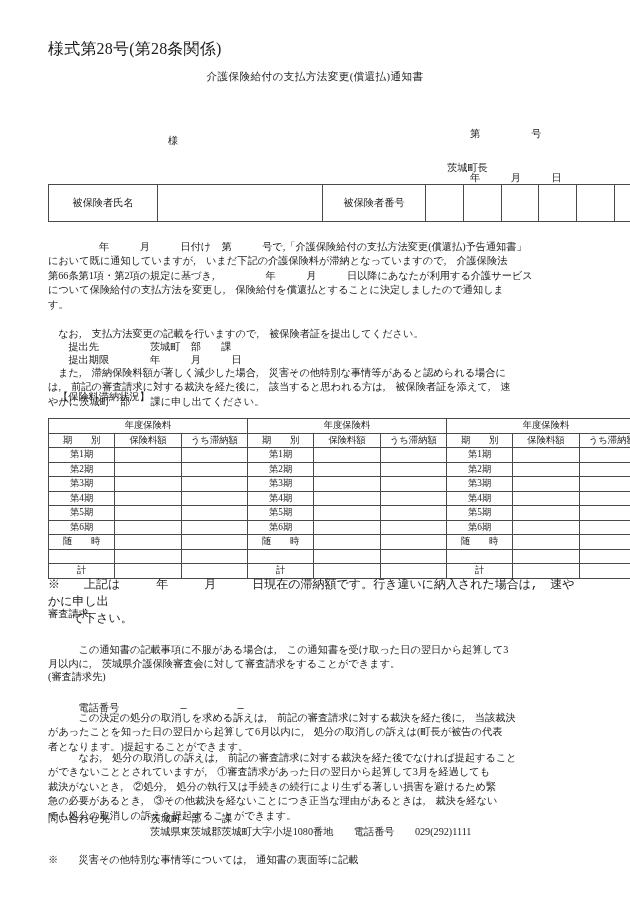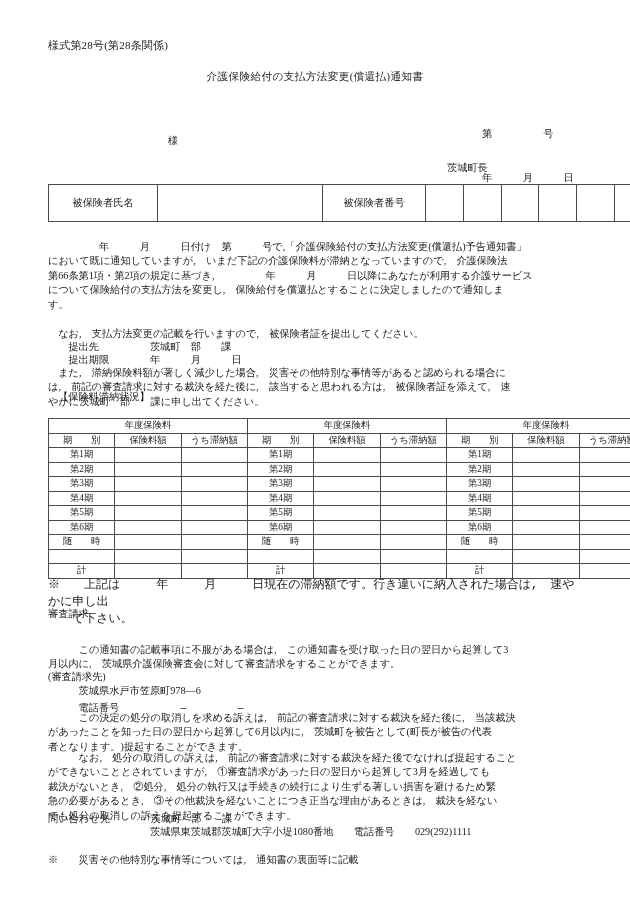--- a/index.html
+++ b/index.html
@@ -24,40 +24,39 @@
     height: 915px;
     padding: 0;
     box-sizing: border-box;
   }
 
   
   .form-no {
     position: absolute;
     left: 48px;
     top: 38px;
-    font-size: 11px;
+    font-size: 16px;
     letter-spacing: 0.2px;
     white-space: nowrap;
   }
   .doc-title {
     position: absolute;
     left: 0; right: 0;
     top: 70px;
     text-align: center;
     font-size: 10.6px;
     letter-spacing: 0.4px;
   }
   .doc-number-block {
     position: absolute;
     left: 470px;
     top: 97px;
     font-size: 10.2px;
     white-space: pre;
     line-height: 1.45;
-    margin-left: 12px;
   }
   .addressee {
     position: absolute;
     left: 168px;
     top: 134px;
     font-size: 10.2px;
   }
   .issuer {
     position: absolute;
     left: 447px;
@@ -360,24 +359,23 @@
       </tbody>
   </table>
 
   <div class="table-note">※　　上記は　　　年　　　月　　　日現在の滞納額です。行き違いに納入された場合は,　速やかに申し出
 　　て下さい。</div>
 
   <div class="blk b-appeal-title">審査請求</div>
   <div class="blk b-appeal-p1">　　　この通知書の記載事項に不服がある場合は,　この通知書を受け取った日の翌日から起算して3
 月以内に,　茨城県介護保険審査会に対して審査請求をすることができます。</div>
   <div class="blk b-appeal-dest">(審査請求先)</div>
-  <div class="blk b-appeal-addr">　　　茨城県水戸市笠原町978—6</div>
   <div class="blk b-appeal-tel">　　　電話番号　　　　　　—　　　　　—</div>
   <div class="blk b-suit-p1">　　　この決定の処分の取消しを求める訴えは,　前記の審査請求に対する裁決を経た後に,　当該裁決
-があったことを知った日の翌日から起算して6月以内に,　茨城町を被告として(町長が被告の代表
+があったことを知った日の翌日から起算して6月以内に,　処分の取消しの訴えは(町長が被告の代表
 者となります。)提起することができます。</div>
   <div class="blk b-suit-p2">　　　なお,　処分の取消しの訴えは,　前記の審査請求に対する裁決を経た後でなければ提起すること
 ができないこととされていますが,　①審査請求があった日の翌日から起算して3月を経過しても
 裁決がないとき,　②処分,　処分の執行又は手続きの続行により生ずる著しい損害を避けるため緊
 急の必要があるとき,　③その他裁決を経ないことにつき正当な理由があるときは,　裁決を経ない
 でも処分の取消しの訴えを提起することができます。</div>
 
   <div class="contact-lbl">問い合わせ先　　　　茨城町　部　　課</div>
   <div class="contact-addr">茨城県東茨城郡茨城町大字小堤1080番地　　電話番号　　029(292)1111</div>
 

